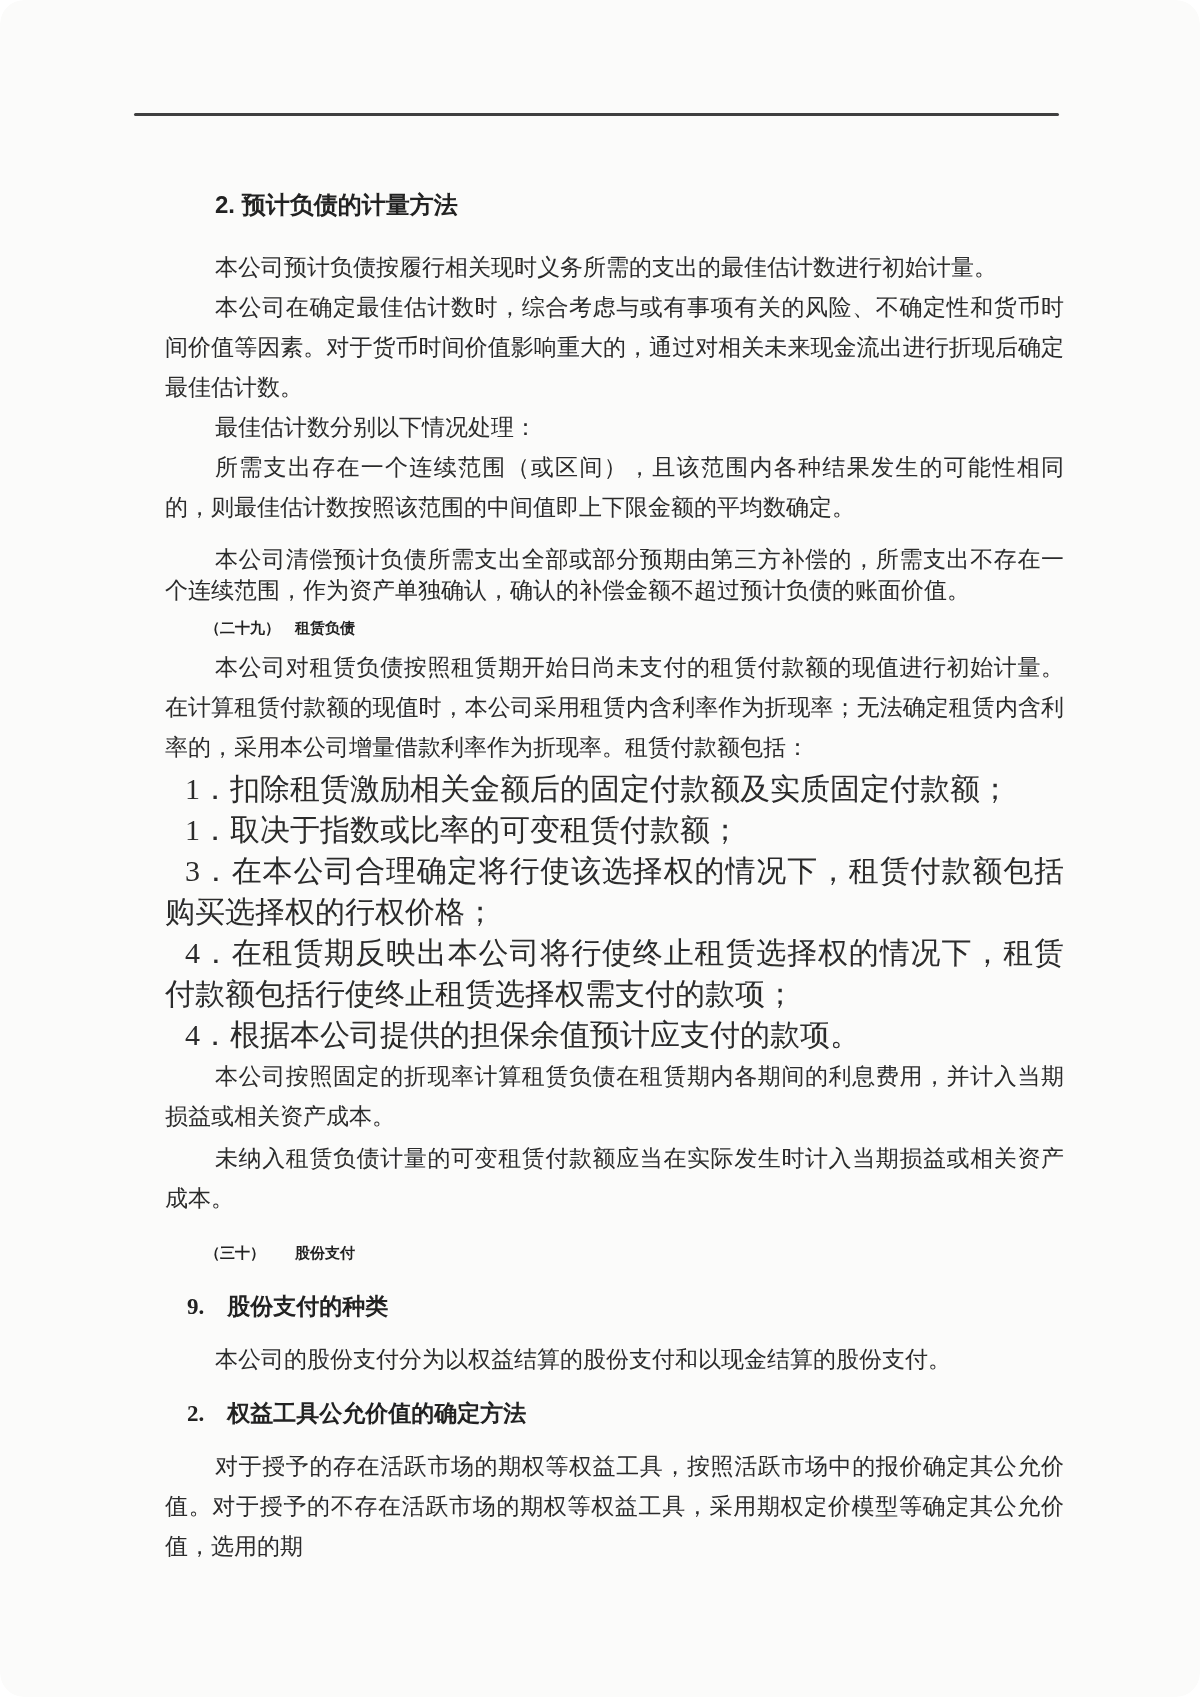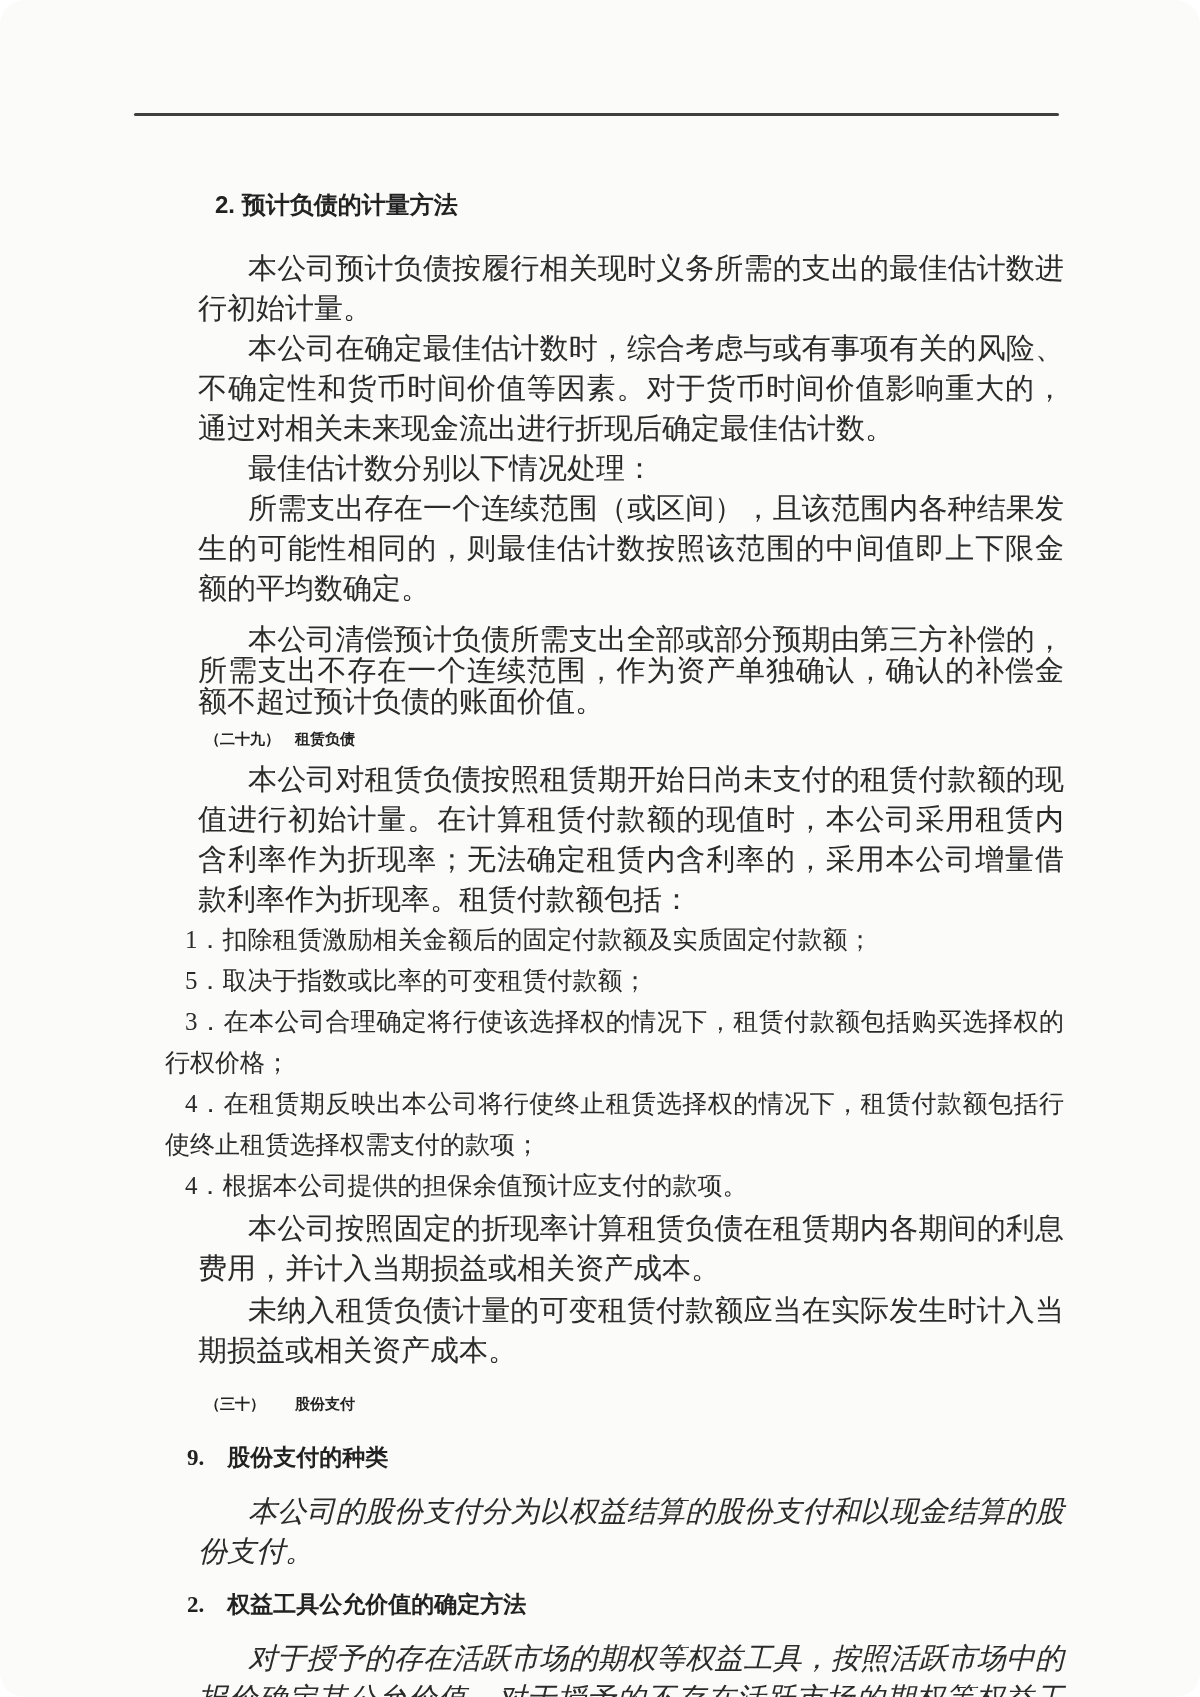--- a/index.html
+++ b/index.html
@@ -30,50 +30,49 @@
   .h1 {
     font-family: "Liberation Sans", "DejaVu Sans", sans-serif;
     font-weight: bold;
     font-size: 24px;
     line-height: 34px;
     text-indent: 50px;
     margin-top: 72px;
     color: #222222;
   }
   .para {
-    font-size: 29px;
+    font-size: 23px;
     line-height: 40px;
     text-indent: 50px;
     text-align: justify;
     color: #2b2b2b;
-    margin-left: 33px;
   }
   .p-first { margin-top: 26px; }
   .tight { line-height: 31px; margin-top: 16px; }
   .mt2 { margin-top: 2px; }
-  .spaced { margin-top: 13px; font-style: italic; }
+  .spaced { margin-top: 13px; }
   .h2 {
     font-size: 15px;
     font-weight: bold;
     line-height: 40px;
     text-indent: 40px;
     margin-top: 2px;
     color: #222222;
   }
   .mt14 { margin-top: 14px; }
   .h3 {
     font-size: 23px;
     font-weight: bold;
     line-height: 40px;
     text-indent: 22px;
     margin-top: 14px;
     color: #222222;
   }
   .list {
-    font-size: 25px;
+    font-size: 30px;
     line-height: 41px;
     text-indent: 20px;
     text-align: justify;
     color: #2b2b2b;
   }
 </style>
 </head>
 <body>
 
 <div class="page">
@@ -81,21 +80,21 @@
   <div class="content">
     <div class="h1">2. 预计负债的计量方法</div>
     <div class="para p-first">本公司预计负债按履行相关现时义务所需的支出的最佳估计数进行初始计量。</div>
     <div class="para">本公司在确定最佳估计数时，综合考虑与或有事项有关的风险、不确定性和货币时间价值等因素。对于货币时间价值影响重大的，通过对相关未来现金流出进行折现后确定最佳估计数。</div>
     <div class="para">最佳估计数分别以下情况处理：</div>
     <div class="para">所需支出存在一个连续范围（或区间），且该范围内各种结果发生的可能性相同的，则最佳估计数按照该范围的中间值即上下限金额的平均数确定。</div>
     <div class="para tight">本公司清偿预计负债所需支出全部或部分预期由第三方补偿的，所需支出不存在一个连续范围，作为资产单独确认，确认的补偿金额不超过预计负债的账面价值。</div>
     <div class="h2">（二十九）　租赁负债</div>
     <div class="para">本公司对租赁负债按照租赁期开始日尚未支付的租赁付款额的现值进行初始计量。在计算租赁付款额的现值时，本公司采用租赁内含利率作为折现率；无法确定租赁内含利率的，采用本公司增量借款利率作为折现率。租赁付款额包括：</div>
     <div class="list">1．扣除租赁激励相关金额后的固定付款额及实质固定付款额；</div>
-    <div class="list">5．取决于指数或比率的可变租赁付款额；</div>
+    <div class="list">1．取决于指数或比率的可变租赁付款额；</div>
     <div class="list">3．在本公司合理确定将行使该选择权的情况下，租赁付款额包括购买选择权的行权价格；</div>
     <div class="list">4．在租赁期反映出本公司将行使终止租赁选择权的情况下，租赁付款额包括行使终止租赁选择权需支付的款项；</div>
     <div class="list">4．根据本公司提供的担保余值预计应支付的款项。</div>
     <div class="para mt2">本公司按照固定的折现率计算租赁负债在租赁期内各期间的利息费用，并计入当期损益或相关资产成本。</div>
     <div class="para mt2">未纳入租赁负债计量的可变租赁付款额应当在实际发生时计入当期损益或相关资产成本。</div>
     <div class="h2 mt14">（三十）　　股份支付</div>
     <div class="h3">9.　股份支付的种类</div>
     <div class="para spaced">本公司的股份支付分为以权益结算的股份支付和以现金结算的股份支付。</div>
     <div class="h3">2.　权益工具公允价值的确定方法</div>
     <div class="para spaced">对于授予的存在活跃市场的期权等权益工具，按照活跃市场中的报价确定其公允价值。对于授予的不存在活跃市场的期权等权益工具，采用期权定价模型等确定其公允价值，选用的期</div>

